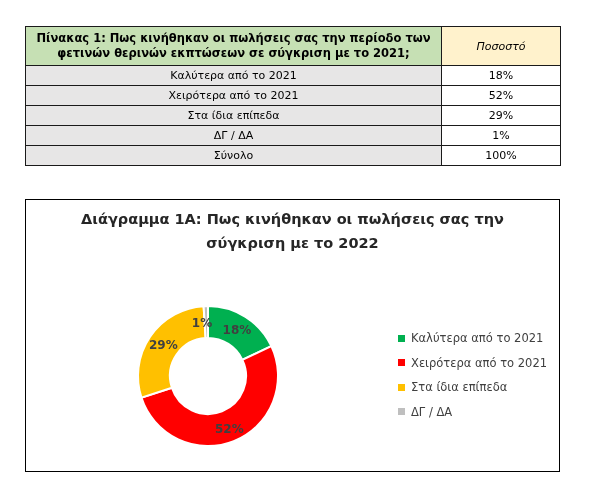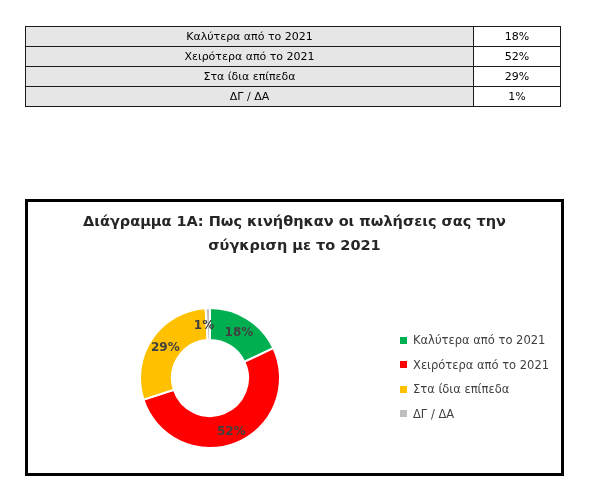--- a/index.html
+++ b/index.html
@@ -7,59 +7,70 @@
          font-family:"DejaVu Sans", "Liberation Sans", sans-serif; color:#000; }
   #tbl { position:absolute; left:25px; top:26px; width:536px; border-collapse:collapse;
          font-size:11px; }
   #tbl td { border:1px solid #1a1a1a; text-align:center; padding:0; }
   #tbl .hdr-q { background:#C6E0B4; font-weight:bold; height:38px; line-height:15px;
                 font-size:11.5px; width:415px; }
   #tbl .hdr-p { background:#FFF2CC; font-style:italic; }
   #tbl .lab { background:#E7E6E6; height:19px; }
   #tbl .val { background:#ffffff; }
   #chart-frame { position:absolute; left:25px; top:199px; width:533px; height:271px;
-                 border:3px solid #000000; background:#fff; }
+                 border:1px solid #000000; background:#fff; }
   #chart-title { position:absolute; left:0; top:7px; width:533px; text-align:center;
                  font-weight:bold; font-size:14.5px; line-height:24px; color:#262626; }
   #chart-title div { white-space:nowrap; }
   #donut { position:absolute; left:0; top:0; }
   .slice-label { font-family:"DejaVu Sans", sans-serif; font-weight:bold; font-size:12px;
                  fill:#404040; text-anchor:middle; dominant-baseline:middle; }
   #legend { position:absolute; left:372px; top:126px; font-size:11.5px; color:#404040; }
   .leg-item { height:24.5px; display:flex; align-items:center; }
   .leg-swatch { width:7px; height:7px; margin-right:6px; display:inline-block; }
 </style>
 </head>
 <body>
 
 <table id="tbl">
   <tbody>
+      <tr>
+    <td class="hdr-q">
+      <div>Πίνακας 1: Πως κινήθηκαν οι πωλήσεις σας την περίοδο των</div>
+      <div>φετινών θερινών εκπτώσεων σε σύγκριση με το 2021;</div>
+    </td>
+    <td class="hdr-p">Ποσοστό</td>
+  </tr>
   <tr>
     <td class="lab">Καλύτερα από το 2021</td>
     <td class="val">18%</td>
   </tr>
   <tr>
     <td class="lab">Χειρότερα από το 2021</td>
     <td class="val">52%</td>
   </tr>
   <tr>
     <td class="lab">Στα ίδια επίπεδα</td>
     <td class="val">29%</td>
   </tr>
   <tr>
     <td class="lab">ΔΓ / ΔΑ</td>
     <td class="val">1%</td>
   </tr>
+  <tr>
+    <td class="lab">Σύνολο</td>
+    <td class="val">100%</td>
+  </tr>
 </tbody>
   </table>
 
 <div id="chart-frame">
   <div id="chart-title">
     <div>Διάγραμμα 1Α: Πως κινήθηκαν οι πωλήσεις σας την</div>
-    <div>σύγκριση με το 2021</div>
+    <div>σύγκριση με το 2022</div>
   </div>
 
   <svg id="donut" width="533" height="271">
     <g id="slices">
         <path d="M182,106 A70,70 0 0 1 245.33789367262136,146.19544959044492 L216.38342799370875,159.82038692052723 A38,38 0 0 0 182,138 Z" fill="#00B050" stroke="#ffffff" stroke-width="2"></path>
         <path d="M245.33789367262136,146.19544959044492 A70,70 0 1 1 115.42604385933926,197.63118960624632 L145.85985238078416,187.742645786248 A38,38 0 1 0 216.38342799370875,159.82038692052723 Z" fill="#FF0000" stroke="#ffffff" stroke-width="2"></path>
         <path d="M115.42604385933926,197.63118960624632 A70,70 0 0 1 177.60466363294807,106.13812901002099 L179.6139602578861,138.07498431972567 A38,38 0 0 0 145.85985238078416,187.742645786248 Z" fill="#FFC000" stroke="#ffffff" stroke-width="2"></path>
         <path d="M177.60466363294807,106.13812901002099 A70,70 0 0 1 181.99999999999997,106 L182,138 A38,38 0 0 0 179.6139602578861,138.07498431972567 Z" fill="#BFBFBF" stroke="#ffffff" stroke-width="2"></path>
       </g>
     <g id="slice-labels">

